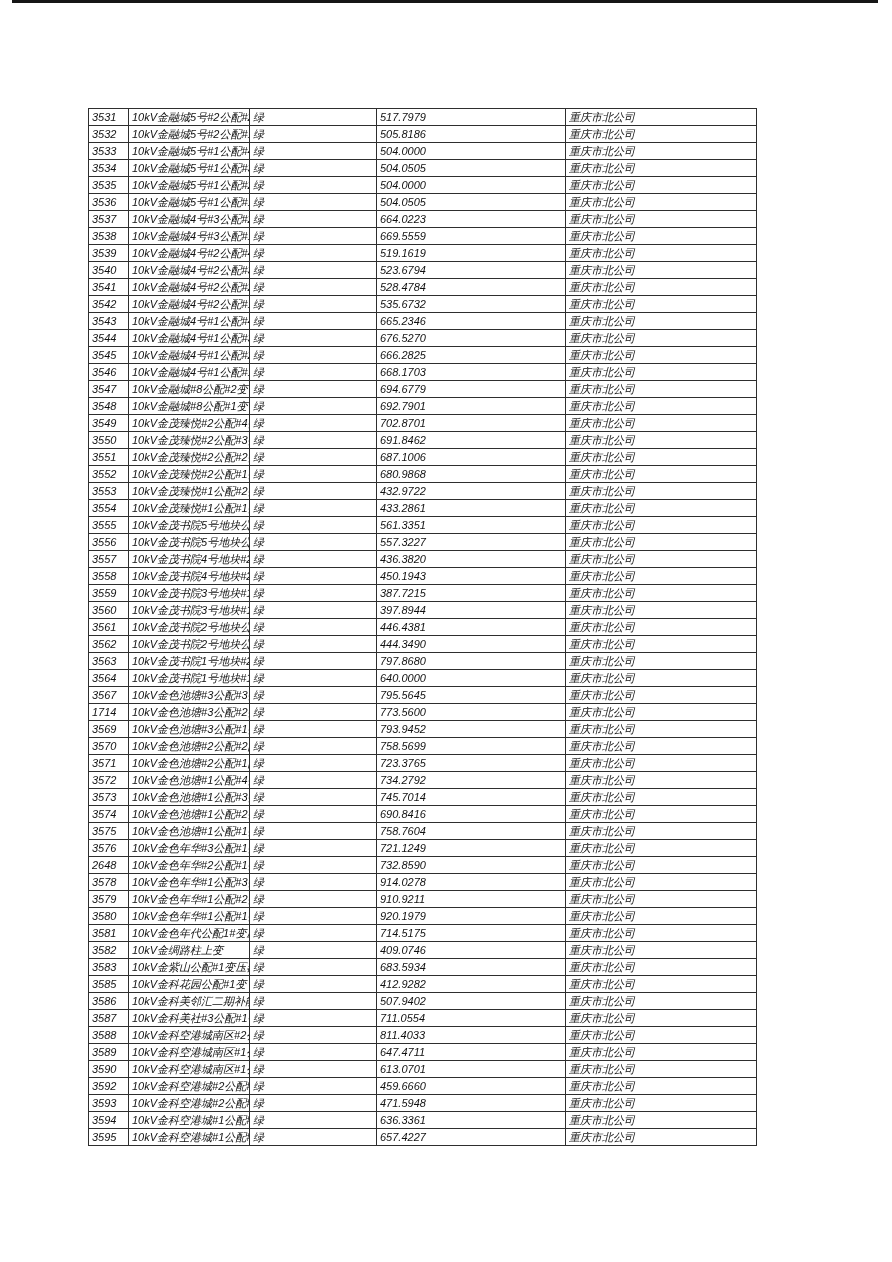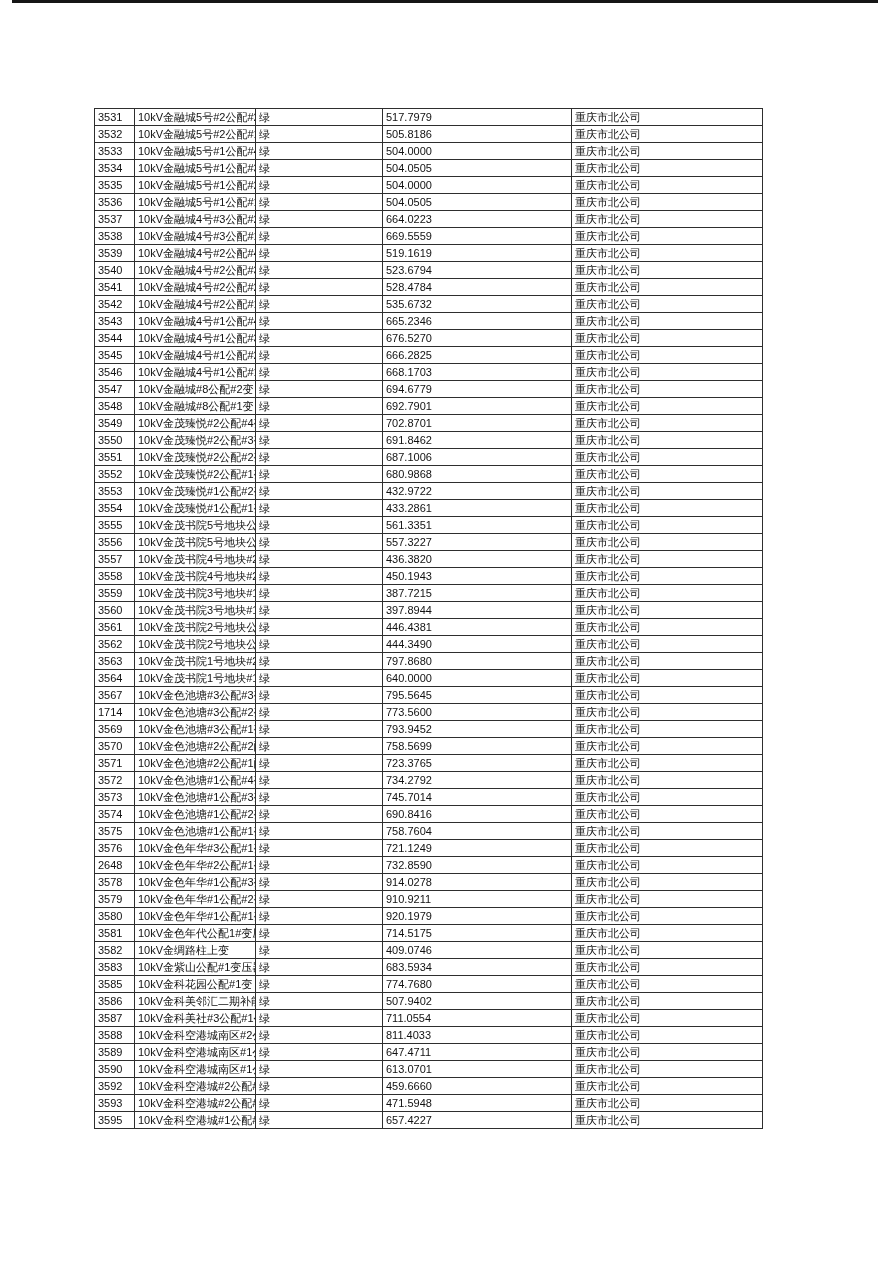--- a/index.html
+++ b/index.html
@@ -15,21 +15,21 @@
     background:var(--bg);
     position:relative;
     font-family:"Liberation Sans","DejaVu Sans",sans-serif;
     overflow:hidden;
   }
   .top-strip{
     position:absolute;top:0;left:12px;width:866px;height:3px;
     background:var(--topbar);
   }
   .sheet{
-    position:absolute;top:108px;left:94px;
+    position:absolute;top:108px;left:88px;font-style:italic;
   }
   table.data-grid{
     border-collapse:collapse;
     table-layout:fixed;
     width:648px;
   }
   table.data-grid td{
     border:1px solid var(--grid);
     height:16px;
     line-height:15px;
@@ -414,21 +414,21 @@
           <td class="c-no">3583</td>
           <td class="c-name">10kV金紫山公配#1变压器</td>
           <td class="c-status">绿</td>
           <td class="c-value">683.5934</td>
           <td class="c-company">重庆市北公司</td>
         </tr>
         <tr>
           <td class="c-no">3585</td>
           <td class="c-name">10kV金科花园公配#1变</td>
           <td class="c-status">绿</td>
-          <td class="c-value">774.7680</td>
+          <td class="c-value">412.9282</td>
           <td class="c-company">重庆市北公司</td>
         </tr>
         <tr>
           <td class="c-no">3586</td>
           <td class="c-name">10kV金科美邻汇二期补能</td>
           <td class="c-status">绿</td>
           <td class="c-value">507.9402</td>
           <td class="c-company">重庆市北公司</td>
         </tr>
         <tr>
@@ -464,20 +464,27 @@
           <td class="c-name">10kV金科空港城#2公配#</td>
           <td class="c-status">绿</td>
           <td class="c-value">459.6660</td>
           <td class="c-company">重庆市北公司</td>
         </tr>
         <tr>
           <td class="c-no">3593</td>
           <td class="c-name">10kV金科空港城#2公配#</td>
           <td class="c-status">绿</td>
           <td class="c-value">471.5948</td>
+          <td class="c-company">重庆市北公司</td>
+        </tr>
+        <tr>
+          <td class="c-no">3594</td>
+          <td class="c-name">10kV金科空港城#1公配#</td>
+          <td class="c-status">绿</td>
+          <td class="c-value">636.3361</td>
           <td class="c-company">重庆市北公司</td>
         </tr>
         <tr>
           <td class="c-no">3595</td>
           <td class="c-name">10kV金科空港城#1公配#</td>
           <td class="c-status">绿</td>
           <td class="c-value">657.4227</td>
           <td class="c-company">重庆市北公司</td>
         </tr>
       </tbody>

